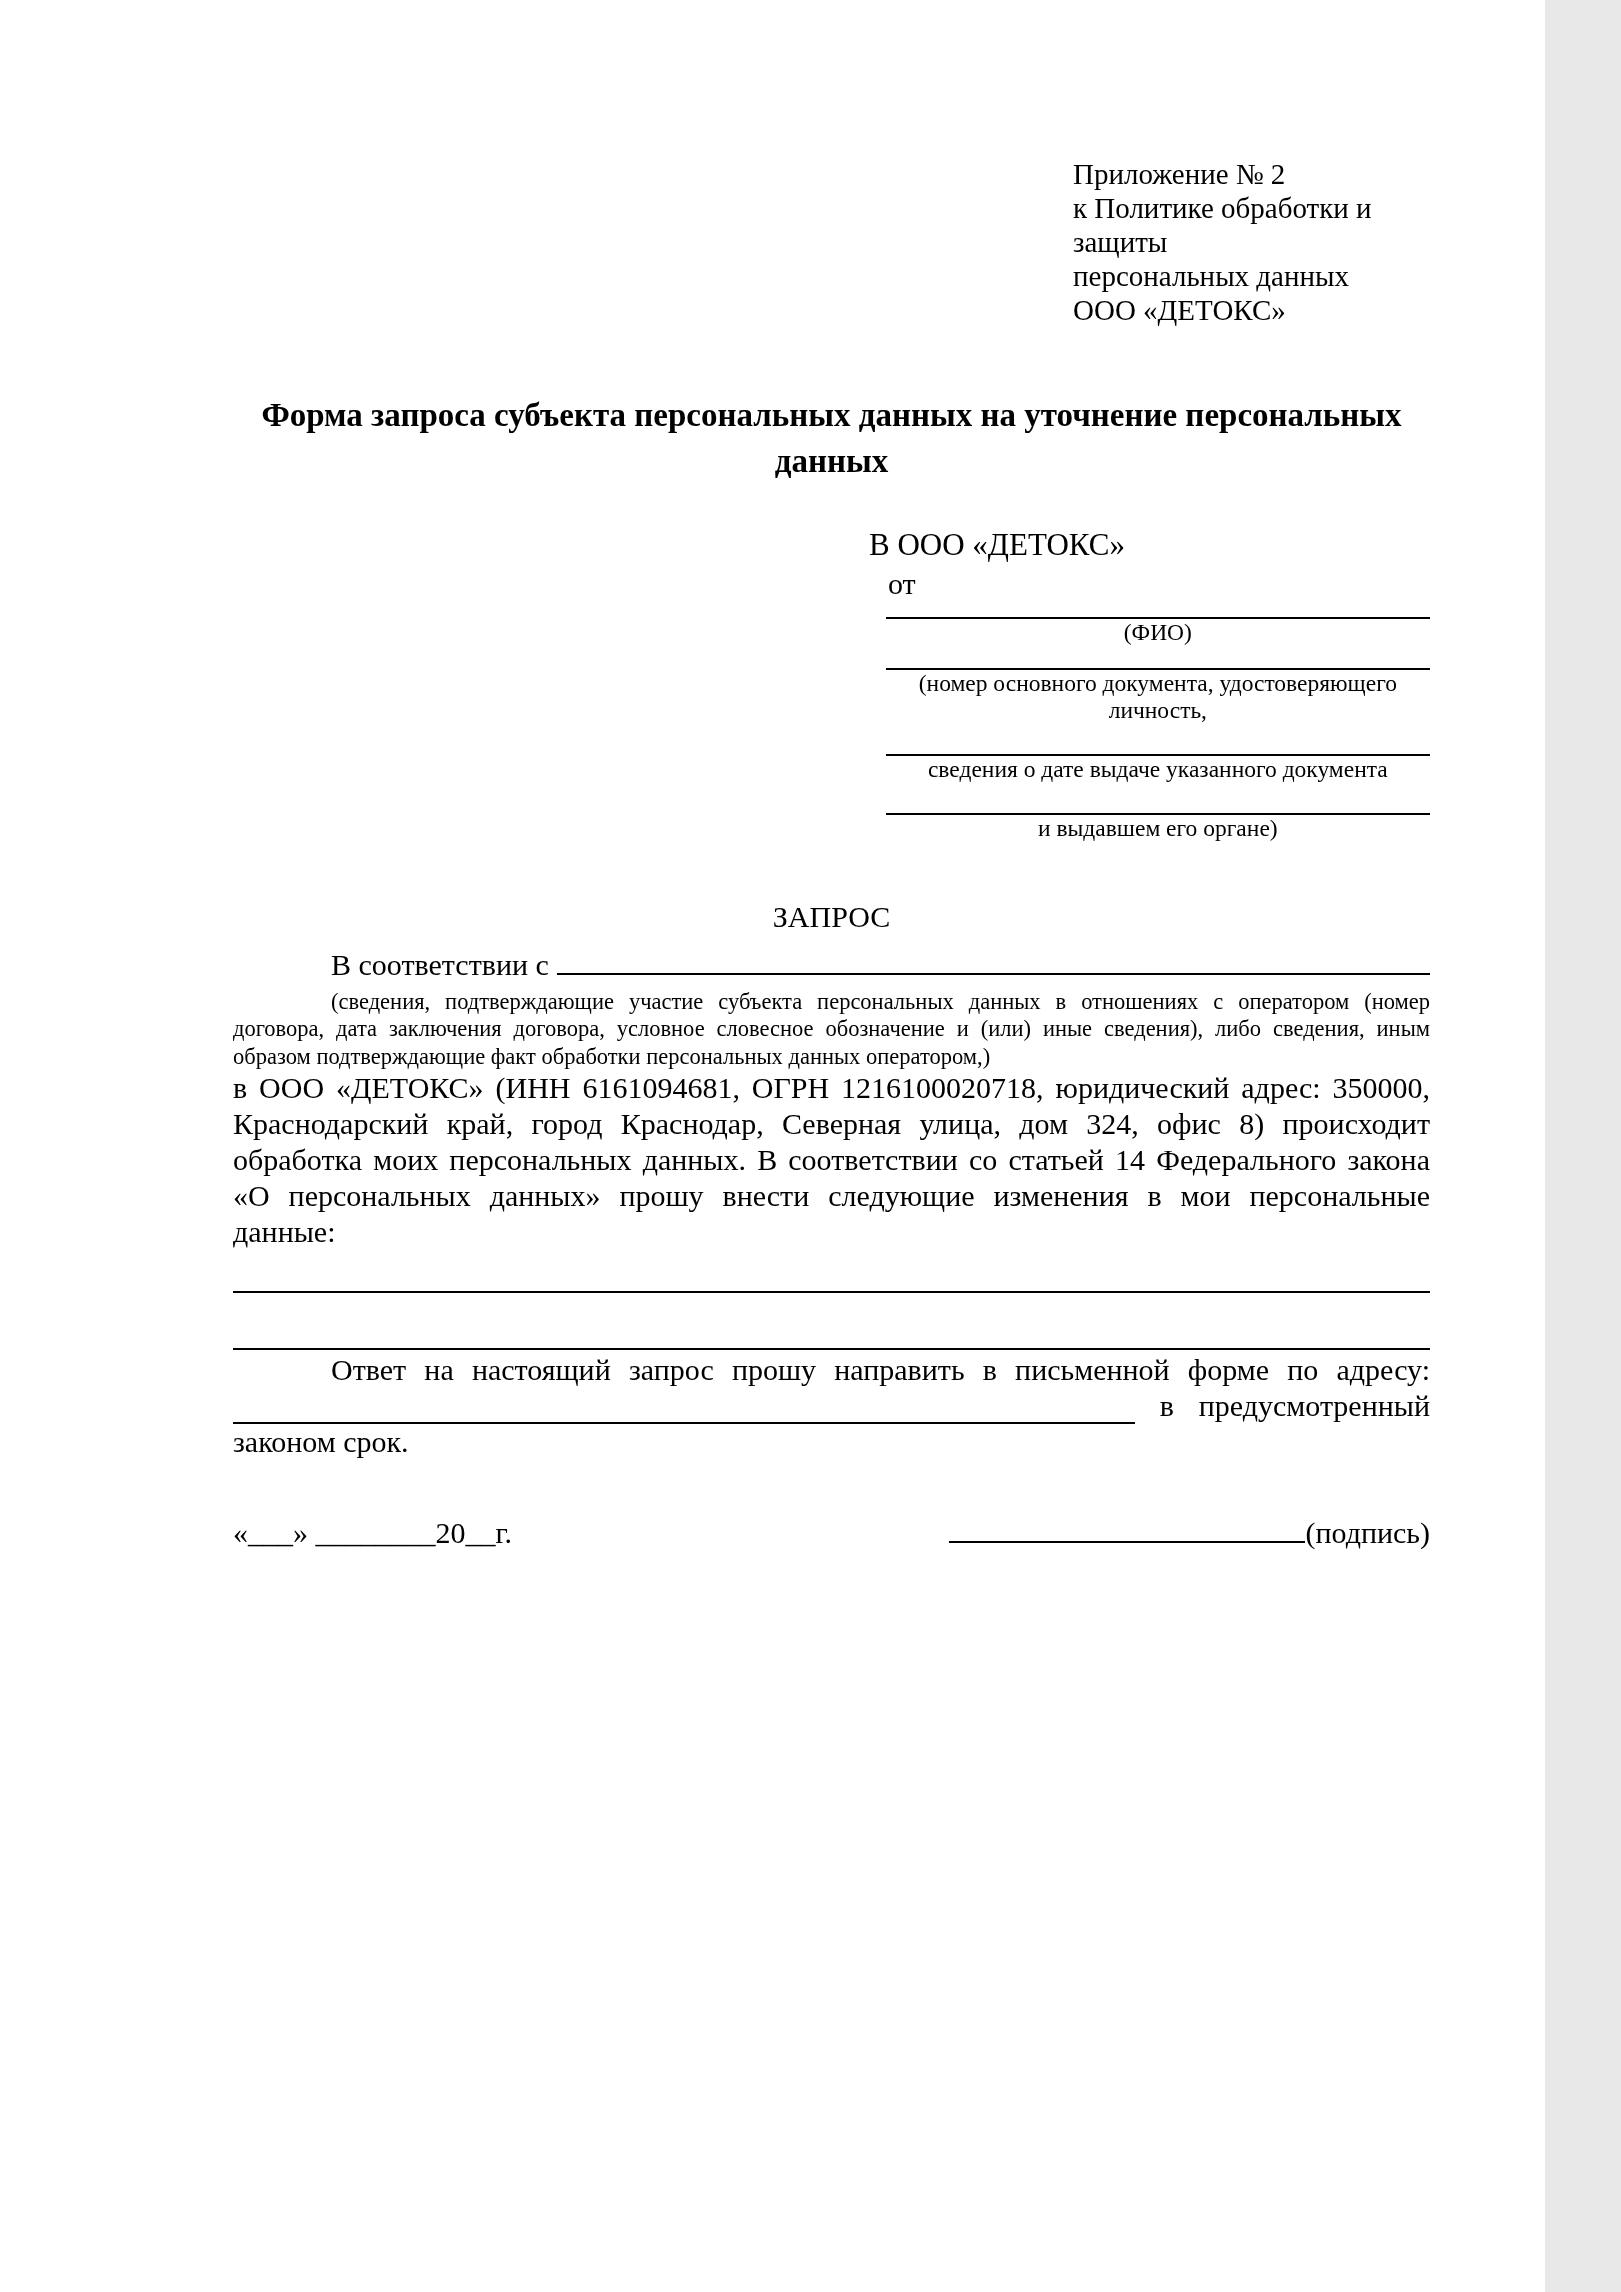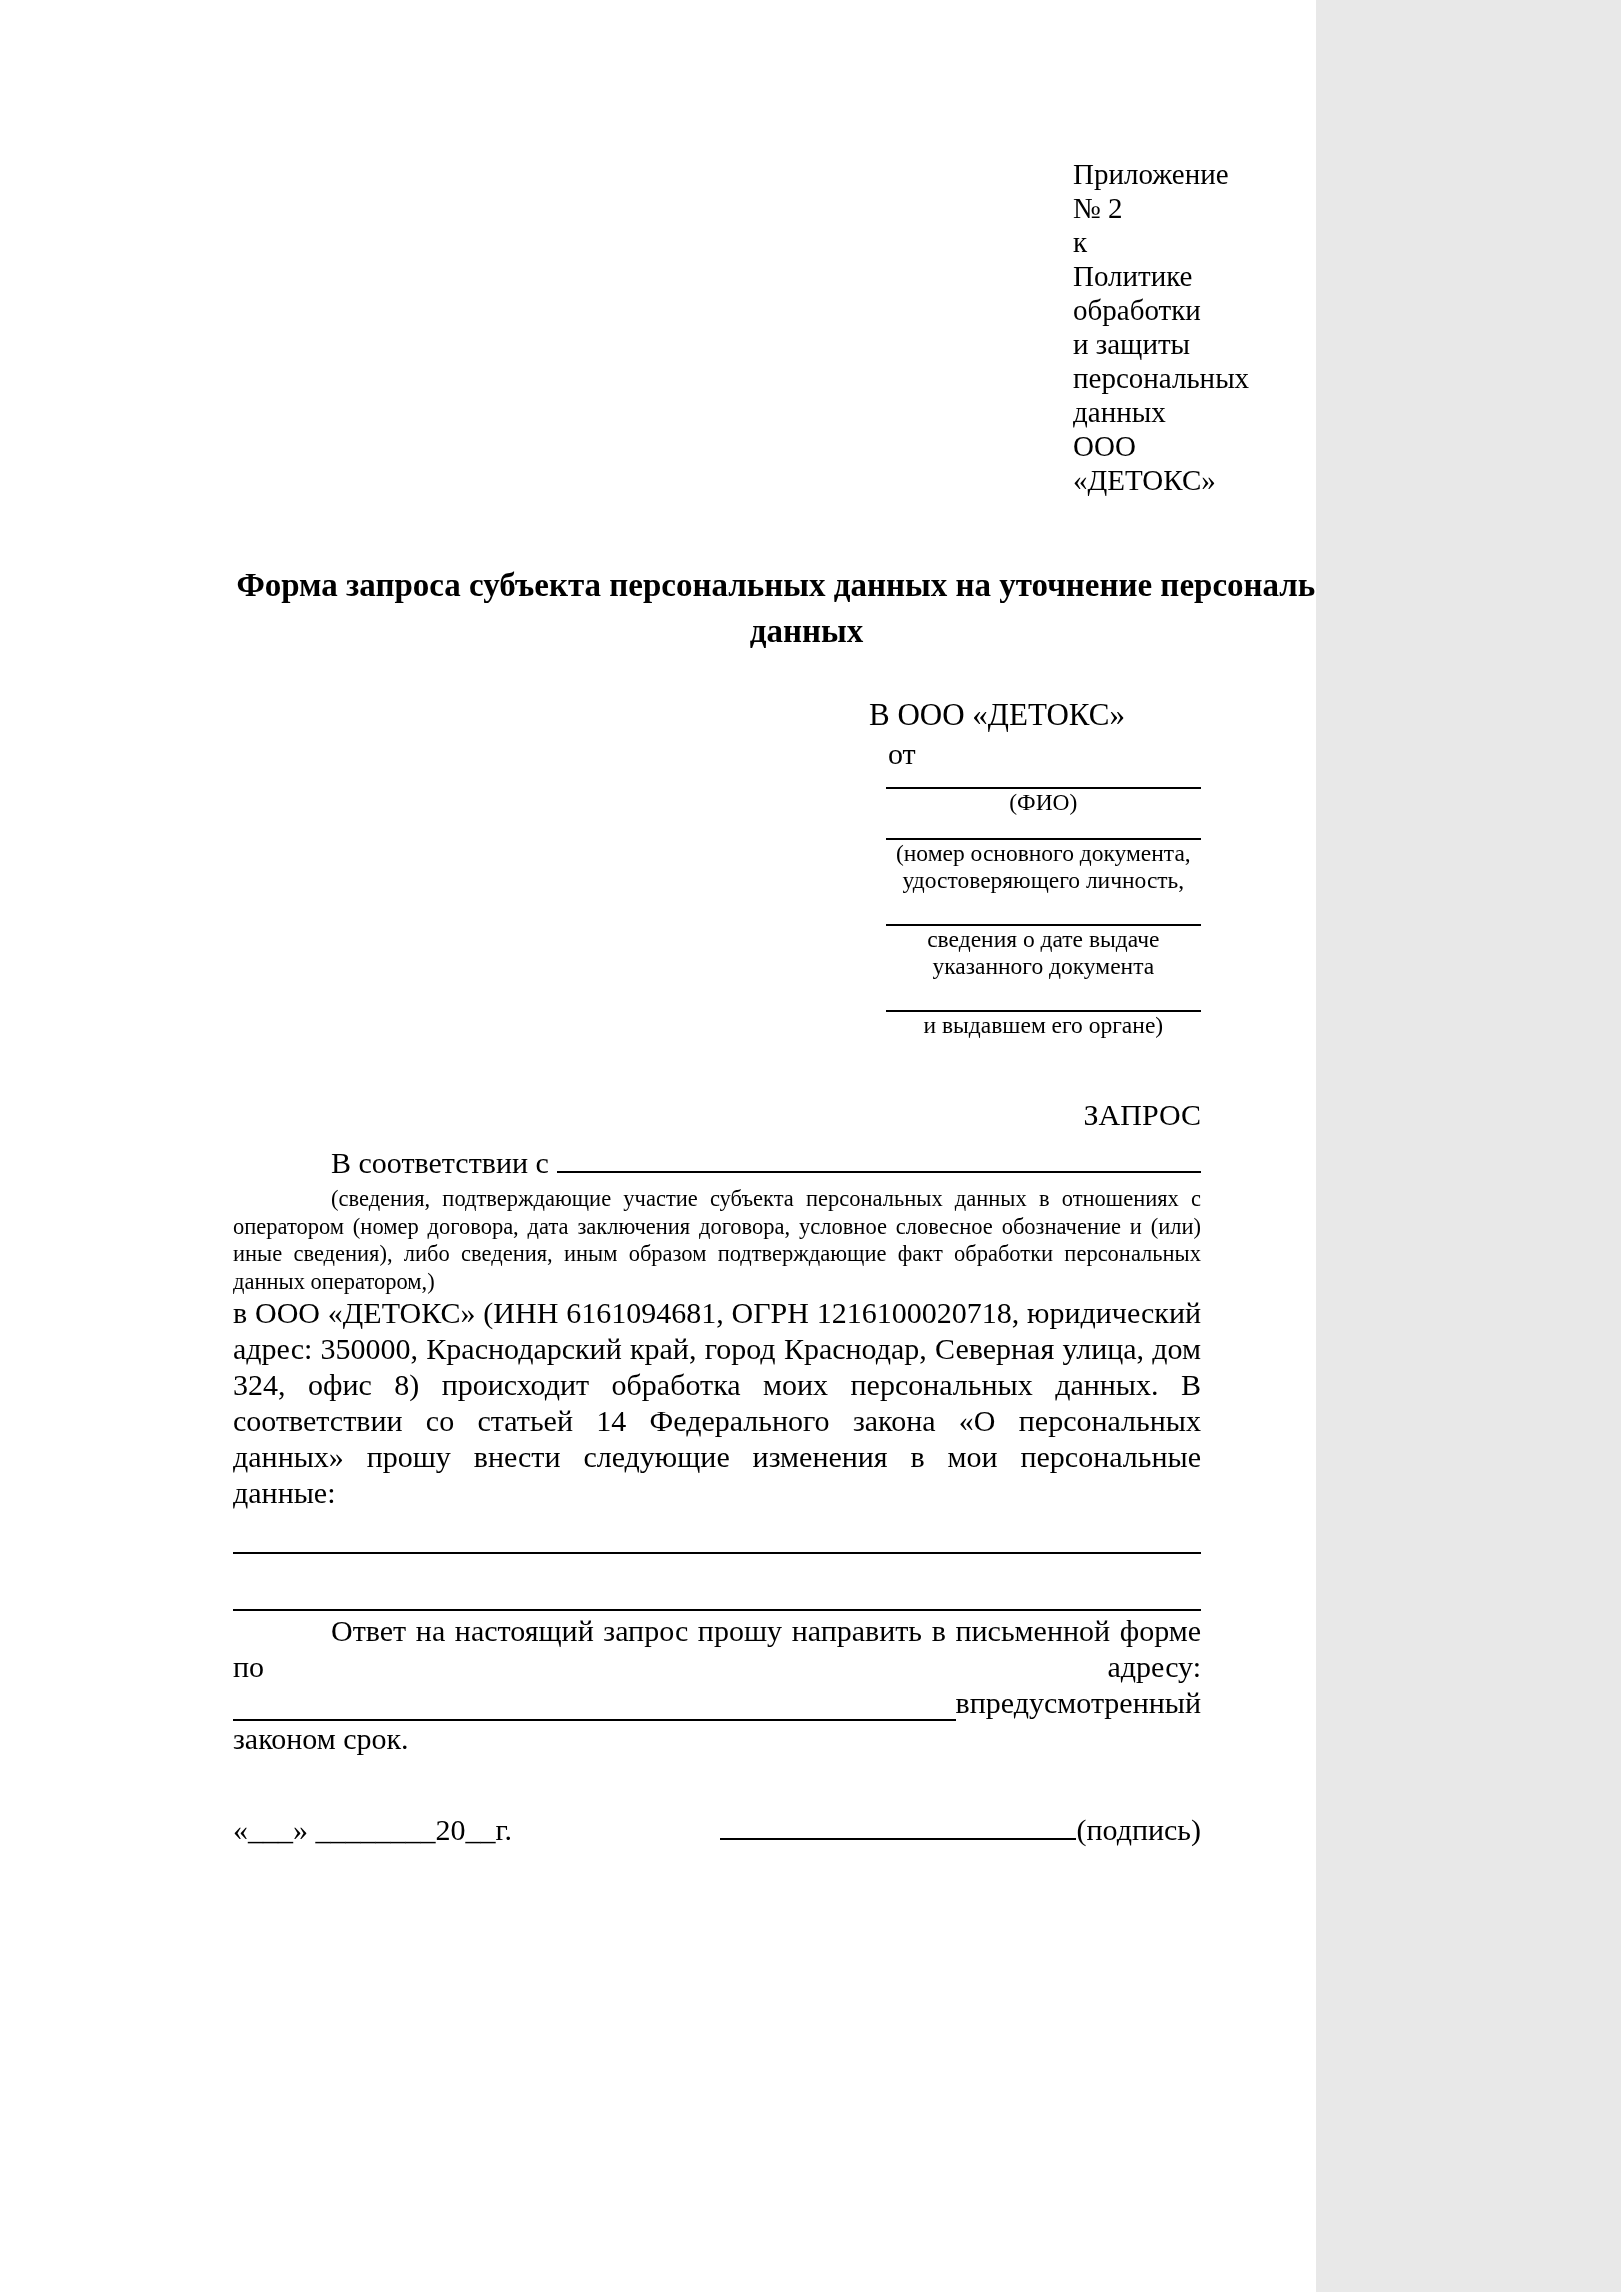--- a/index.html
+++ b/index.html
@@ -1,18 +1,18 @@
 <!DOCTYPE html>
 <html><head>
 <meta charset="utf-8">
 <style>
   html,body { margin:0; padding:0; background:#e8e8e8; }
   .page {
     position: relative;
-    width: 1316px;
+    width: 1545px;
     height: 2293px;
     background: #ffffff;
     color: #000000;
     font-family: "Liberation Serif", "DejaVu Serif", serif;
     box-sizing: border-box;
     padding: 157px 115px 16px 233px;
     overflow: hidden;
   }
   
   .hdr {
@@ -45,21 +45,21 @@
   .b3 { height: 29px; }
   .b4 { height: 30px; }
   .caption {
     font-size: 23.5px;
     line-height: 27.4px;
     text-align: center;
   }
   
   .req-heading {
     margin-top: 55px;
-    text-align: right;
+    text-align: center;
     font-size: 30px;
     line-height: 39px;
   }
   .intro-row {
     margin-top: 7.8px;
     display: flex;
     align-items: baseline;
     font-size: 30px;
     line-height: 39px;
     padding-left: 98px;

